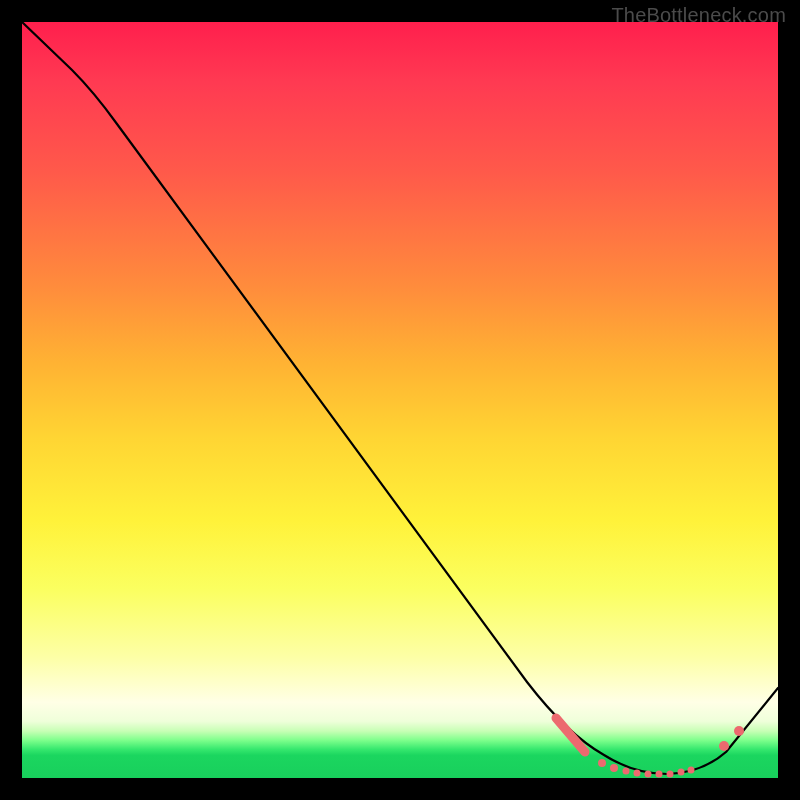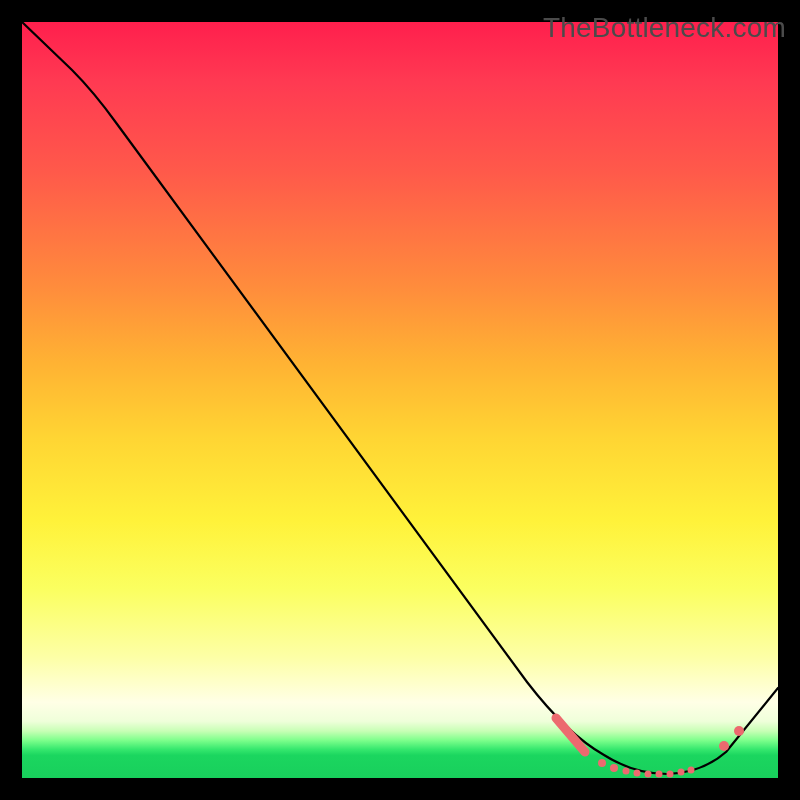--- a/index.html
+++ b/index.html
@@ -11,24 +11,24 @@
     font-family: Arial, Helvetica, sans-serif;
   }
   .stage {
     position: relative;
     width: 800px;
     height: 800px;
     background: #000;
   }
   .watermark {
     position: absolute;
-    top: 12px;
+    top: 4px;
     right: 14px;
     color: #4b4b4b;
-    font-size: 28px;
+    font-size: 20px;
     font-weight: 400;
     letter-spacing: 0.2px;
     z-index: 50;
     user-select: none;
   }
   .plot {
     position: absolute;
     left: 22px;
     top: 22px;
     width: 756px;

